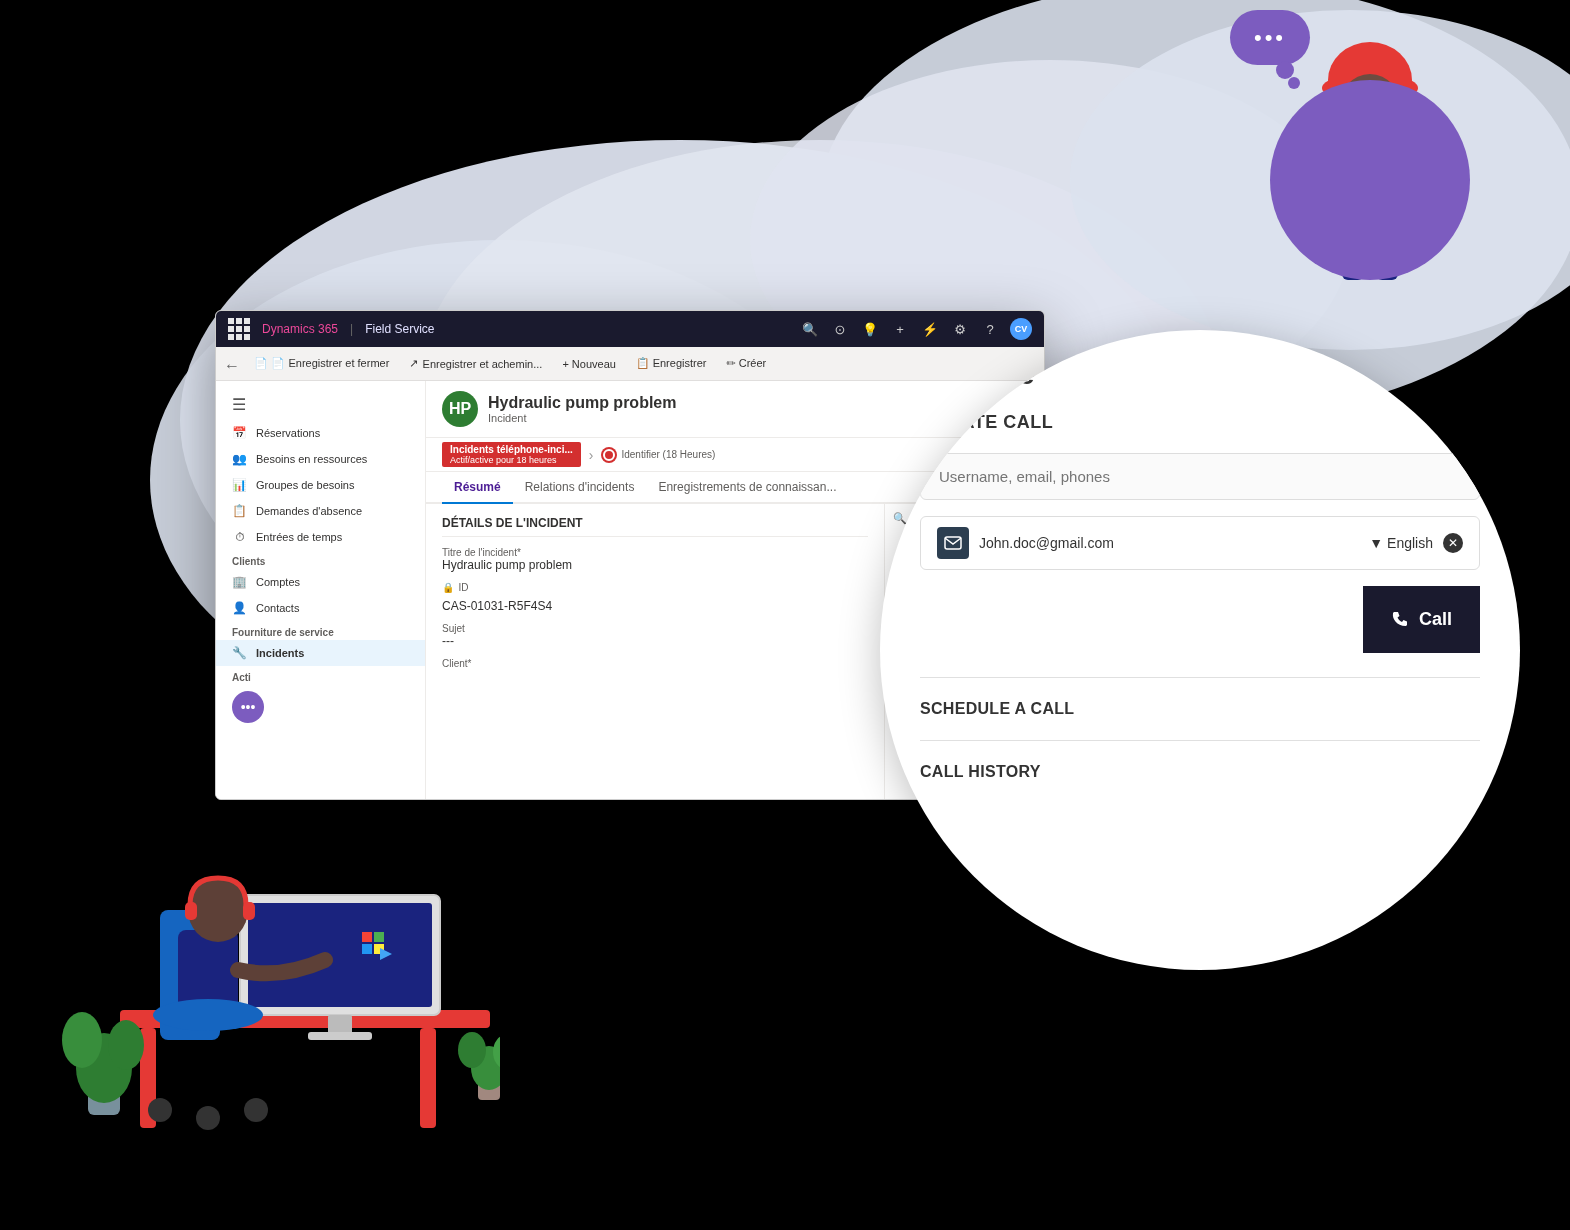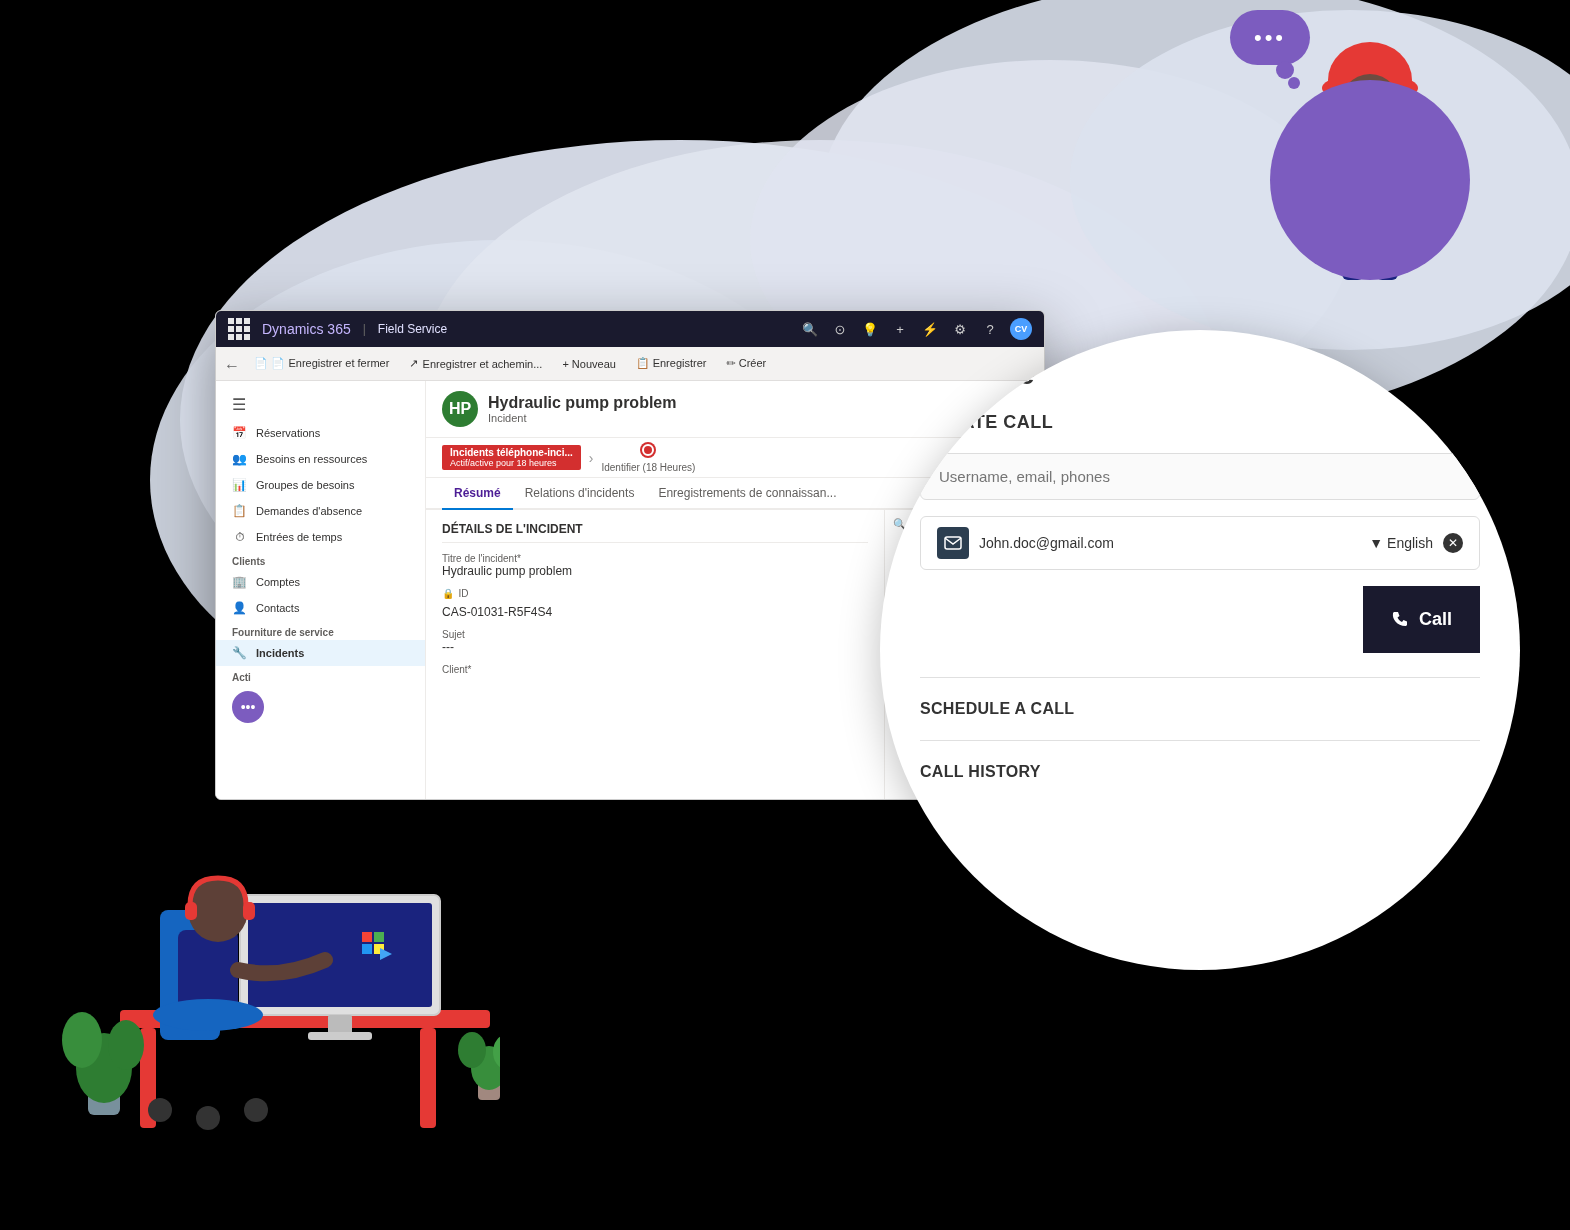--- a/index.html
+++ b/index.html
@@ -49,22 +49,22 @@
     }
     .dynamics-logo-dots span {
       width: 6px;
       height: 6px;
       background: #fff;
       display: block;
       opacity: 0.9;
     }
 
     .dynamics-brand {
-      color: #c4b5fd;
-      font-size: 14px;
+      color: #ec4899;
+      font-size: 12px;
       font-weight: 400;
     }
 
     .dynamics-separator {
       color: #666;
       font-size: 12px;
     }
 
     .dynamics-module {
       color: #e0e0ff;
@@ -247,21 +247,20 @@
       border-radius: 2px;
       white-space: nowrap;
     }
 
     .process-step-indicator {
       display: flex;
       align-items: center;
       gap: 4px;
       font-size: 10px;
       color: #605e5c;
-      flex-direction: column;
     }
 
     .step-circle {
       width: 16px;
       height: 16px;
       border-radius: 50%;
       background: #d32f2f;
       display: flex;
       align-items: center;
       justify-content: center;

